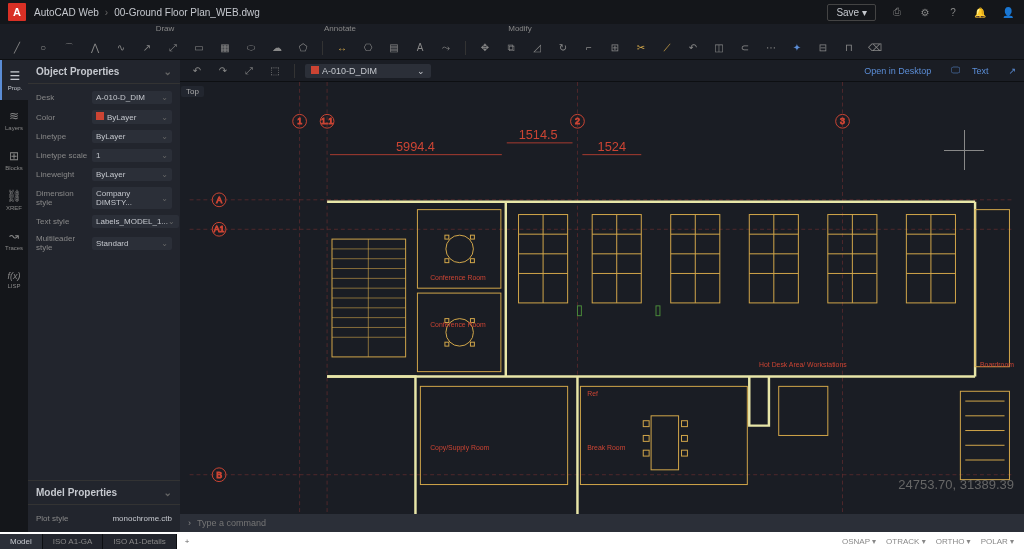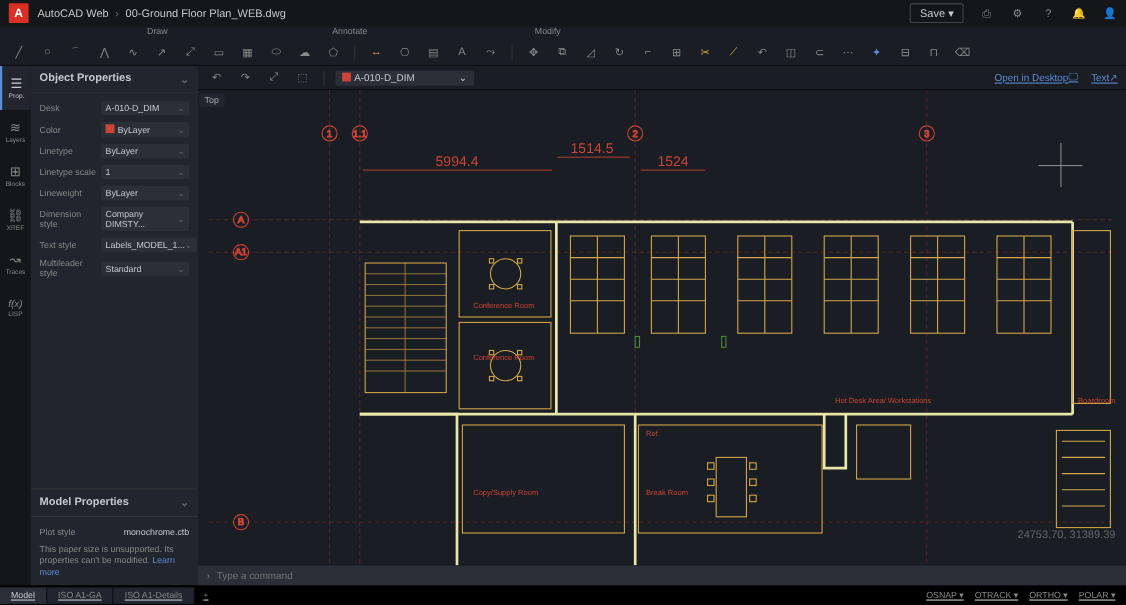--- a/index.html
+++ b/index.html
@@ -6,21 +6,21 @@
   body { background: #1a1d24; color: #c5c8ce; width: 1024px; height: 550px; overflow: hidden; font-size: 10px; }
   
   .topbar { height: 24px; background: #14161a; display: flex; align-items: center; padding: 0 8px; }
   .logo { width: 18px; height: 18px; background: #d93025; color: #fff; display: flex; align-items: center; justify-content: center; font-weight: bold; border-radius: 1px; margin-right: 8px; font-size: 11px; }
   .breadcrumb { display: flex; gap: 6px; font-size: 10px; color: #c5c8ce; }
   .breadcrumb-sep { color: #666; }
   .topbar-right { margin-left: auto; display: flex; align-items: center; gap: 14px; }
   .save-btn { border: 1px solid #444; border-radius: 2px; padding: 2px 8px; font-size: 10px; color: #c5c8ce; background: transparent; cursor: pointer; }
   .top-icon { width: 14px; height: 14px; display: flex; align-items: center; justify-content: center; color: #888; cursor: pointer; }
   
-  .ribbon-labels { height: 12px; display: flex; font-size: 8px; color: #888; padding-left: 18px; }
+  .ribbon-labels { height: 12px; display: flex; font-size: 8px; color: #888; padding-left: 40px; }
   .ribbon-labels span { width: 250px; text-align: center; }
   .ribbon { height: 24px; background: #1a1d24; border-bottom: 1px solid #0d0f12; display: flex; align-items: center; padding: 0 8px; gap: 8px; }
   .tool-icon { width: 18px; height: 18px; display: flex; align-items: center; justify-content: center; color: #888; cursor: pointer; }
   .tool-sep { width: 1px; height: 14px; background: #333; margin: 0 2px; }
   
   .main { display: flex; height: calc(100% - 60px - 18px); }
   
   .left-rail { width: 28px; background: #14161a; display: flex; flex-direction: column; }
   .rail-item { height: 40px; display: flex; flex-direction: column; align-items: center; justify-content: center; gap: 2px; cursor: pointer; color: #888; }
   .rail-item.active { background: #22252d; color: #c5c8ce; border-left: 2px solid #5b8dd6; }
@@ -37,39 +37,39 @@
   .swatch { width: 8px; height: 8px; background: #cc4433; display: inline-block; margin-right: 3px; }
   
   .model-props { margin-top: auto; border-top: 1px solid #333; }
   .model-body { padding: 6px 8px; font-size: 8px; color: #888; }
   .learn-more { color: #5b8dd6; cursor: pointer; }
   
   .canvas-area { flex: 1; display: flex; flex-direction: column; background: #1a1d24; }
   .canvas-toolbar { height: 22px; display: flex; align-items: center; padding: 0 8px; gap: 8px; border-bottom: 1px solid #0d0f12; }
   .layer-select { background: #2b2f38; border: none; color: #c5c8ce; font-size: 9px; padding: 2px 6px; border-radius: 2px; cursor: pointer; display: flex; align-items: center; gap: 40px; }
   .canvas-toolbar-right { margin-left: auto; display: flex; gap: 12px; font-size: 9px; }
-  .link-blue { color: #5b8dd6; cursor: pointer; display: flex; align-items: center; gap: 0; text-decoration: underline; }
+  .link-blue { color: #5b8dd6; cursor: pointer; display: flex; align-items: center; gap: 20px; }
   
   .canvas { flex: 1; position: relative; background: #1a1d24; overflow: hidden; }
   .view-label { position: absolute; top: 4px; left: 1px; background: rgba(40,45,55,0.6); padding: 1px 5px; font-size: 8px; color: #aaa; border-radius: 2px; }
   
   svg.floorplan { width: 100%; height: 100%; }
   
   .cmdbar { height: 18px; background: #2b2f38; display: flex; align-items: center; padding: 0 8px; font-size: 9px; color: #666; }
   .cmdbar input { background: transparent; border: none; color: #888; flex: 1; outline: none; font-size: 9px; }
   
-  .bottombar { height: 18px; background: #000000; display: flex; align-items: center; font-size: 8px; text-decoration: underline; }
+  .bottombar { height: 18px; background: #ffffff; display: flex; align-items: center; font-size: 8px; }
   .tabs { display: flex; }
   .tab { padding: 3px 10px; background: #22252d; color: #888; border-right: 1px solid #0d0f12; cursor: pointer; }
   .tab.active { background: #2b2f38; color: #c5c8ce; }
   .tab-add { padding: 3px 8px; color: #666; cursor: pointer; }
   .bottom-right { margin-left: auto; display: flex; gap: 10px; padding-right: 10px; color: #888; }
   .bottom-right span { cursor: pointer; }
   
-  .coords { position: absolute; bottom: 22px; right: 10px; font-size: 10px; color: #666; }
+  .coords { position: absolute; bottom: 22px; right: 10px; font-size: 13px; color: #666; }
   .crosshair { position: absolute; top: 68px; right: 60px; pointer-events: none; }
   .crosshair::before, .crosshair::after { content: ''; position: absolute; background: #888; }
   .crosshair::before { width: 40px; height: 1px; left: -20px; top: 0; }
   .crosshair::after { width: 1px; height: 40px; left: 0; top: -20px; }
 </style>
 </head>
 <body>
 
 <div class="topbar">
   <div class="logo">A</div>
@@ -226,21 +226,20 @@
     <div class="model-props">
       <div class="panel-header">
           <span>Model Properties</span>
           <span style="color:#666">⌄</span>
         </div>
       <div class="model-body">
         <div class="prop-row">
             <span class="prop-label">Plot style</span>
             <span style="color:#c5c8ce">monochrome.ctb</span>
           </div>
-        <div style="margin-top:4px;line-height:1.3"><span>This paper size is unsupported. Its properties can't be modified.</span> <span class="learn-more">Learn more</span></div>
       </div>
     </div>
   </div>
 
   <div class="canvas-area">
     <div class="canvas-toolbar">
       <span class="tool-icon">↶</span>
       <span class="tool-icon">↷</span>
       <span class="tool-icon">⤢</span>
       <span class="tool-icon">⬚</span>

